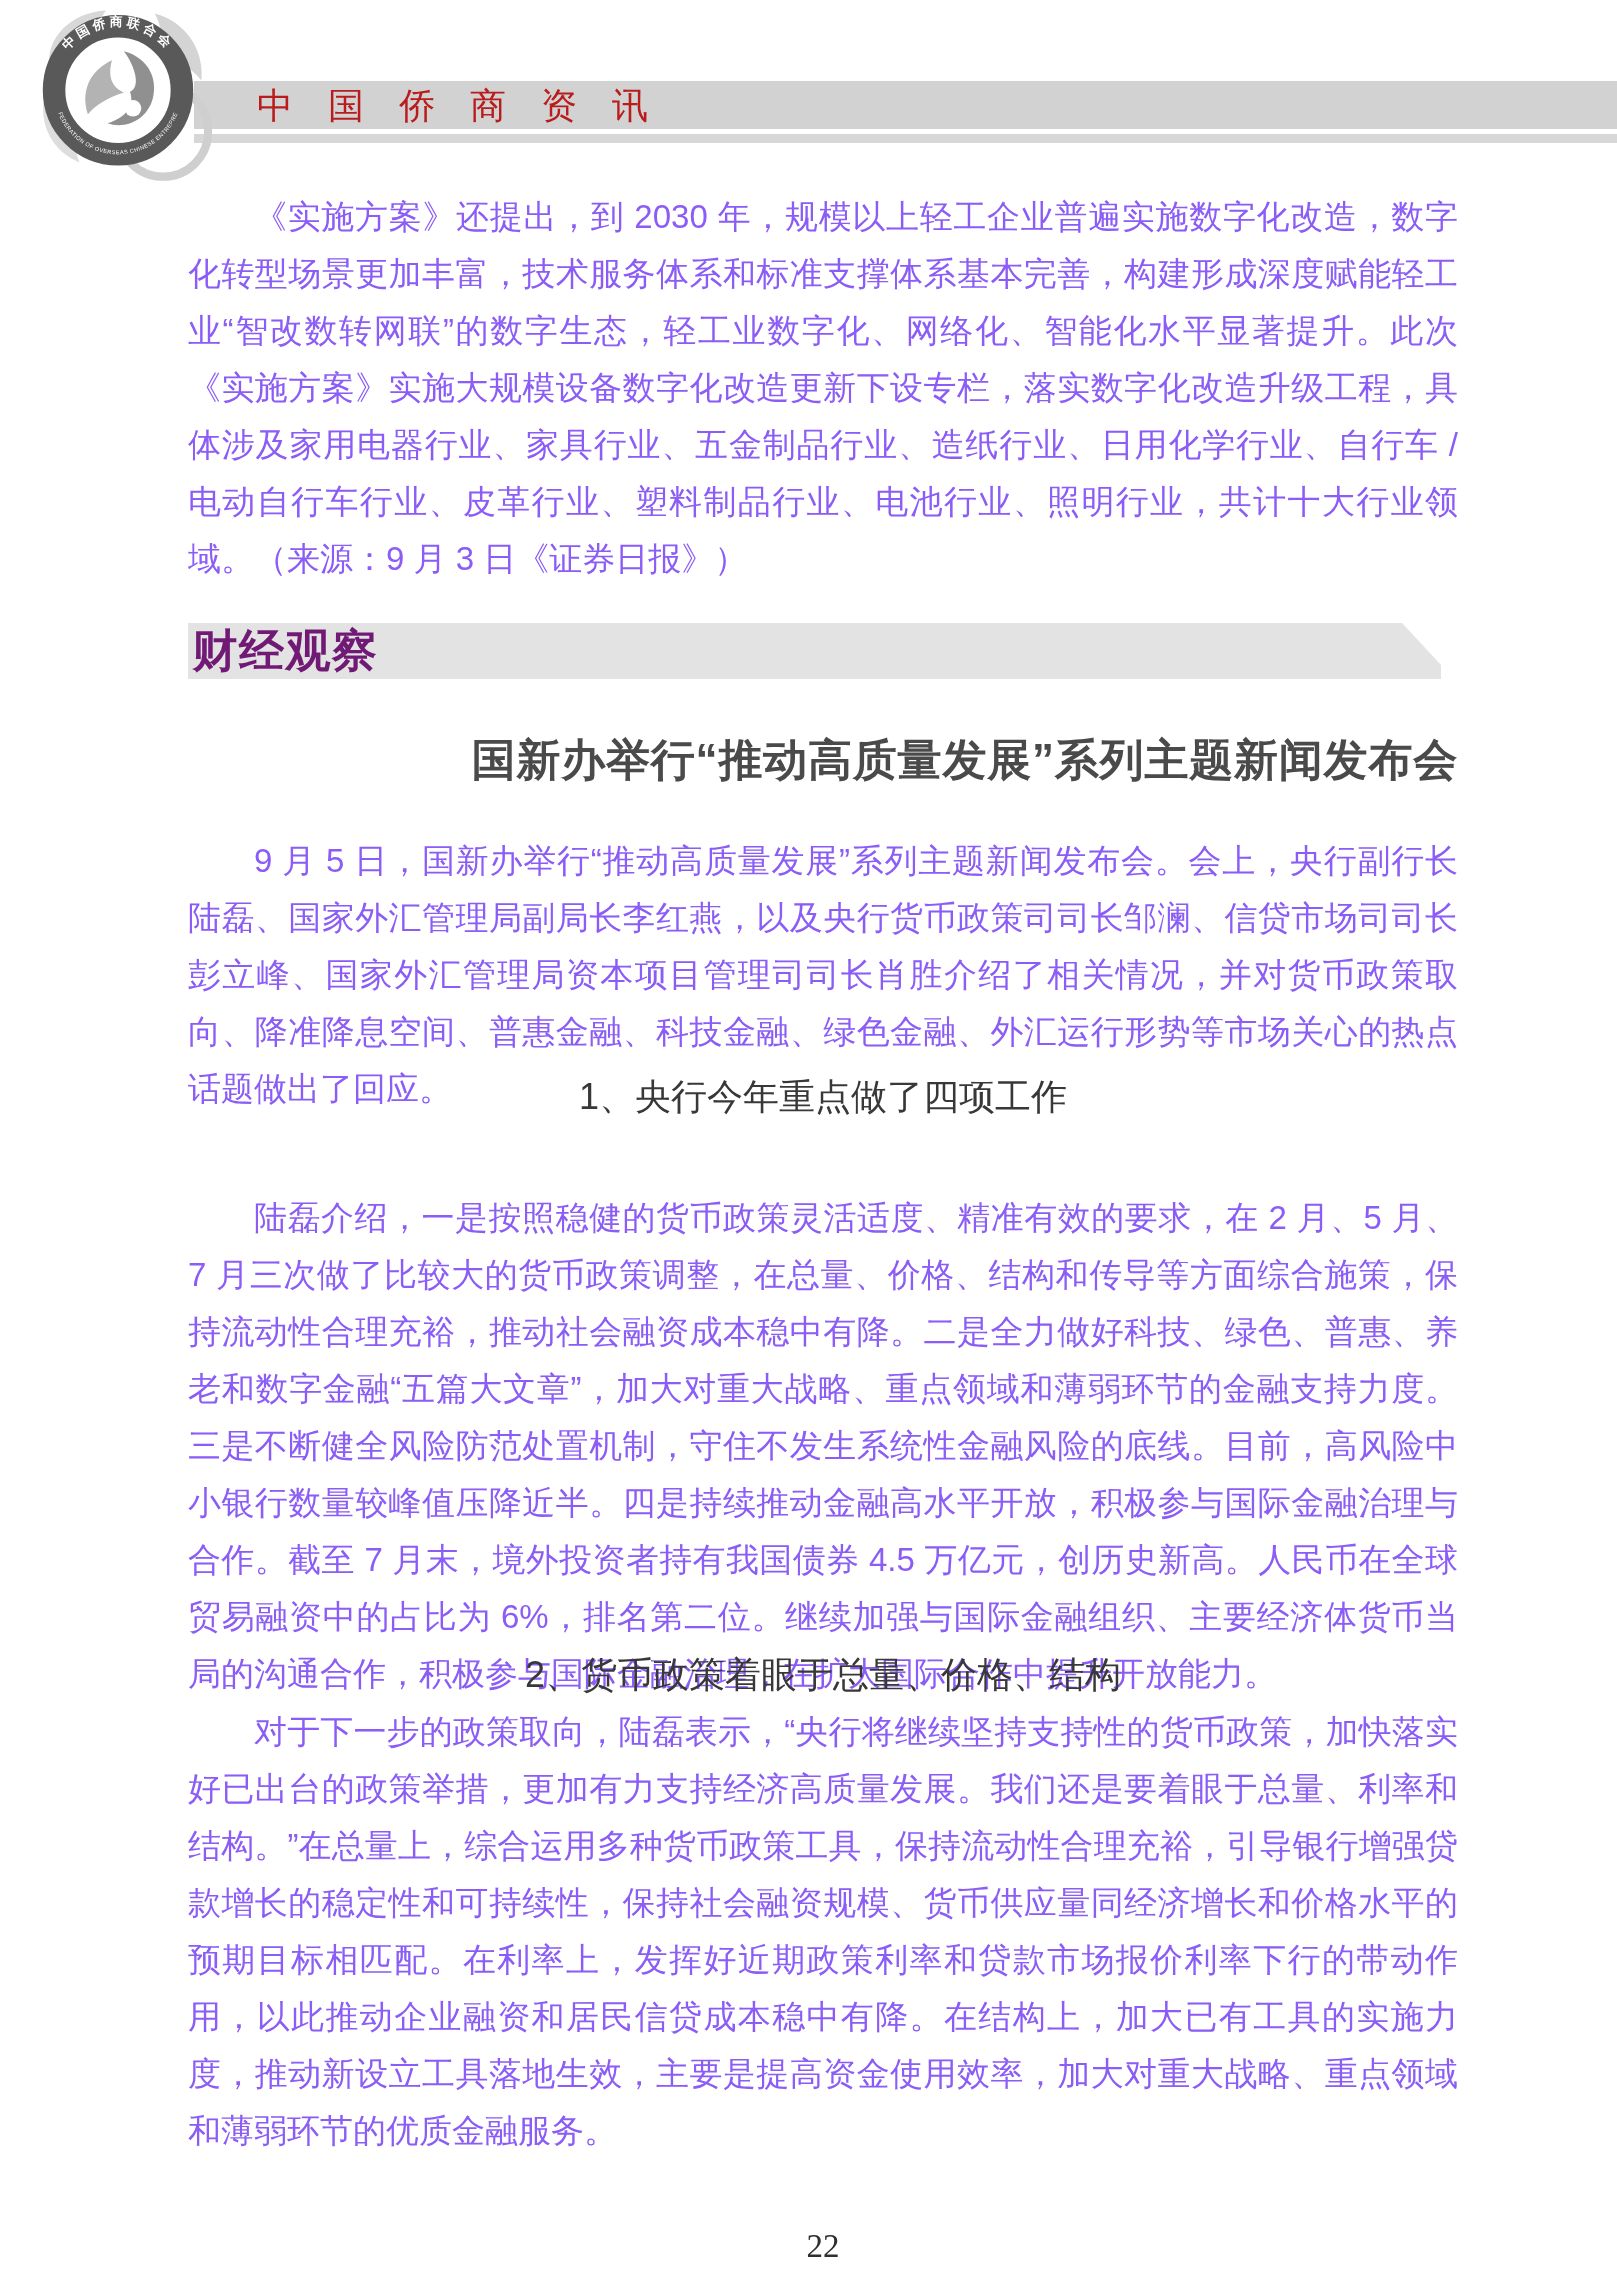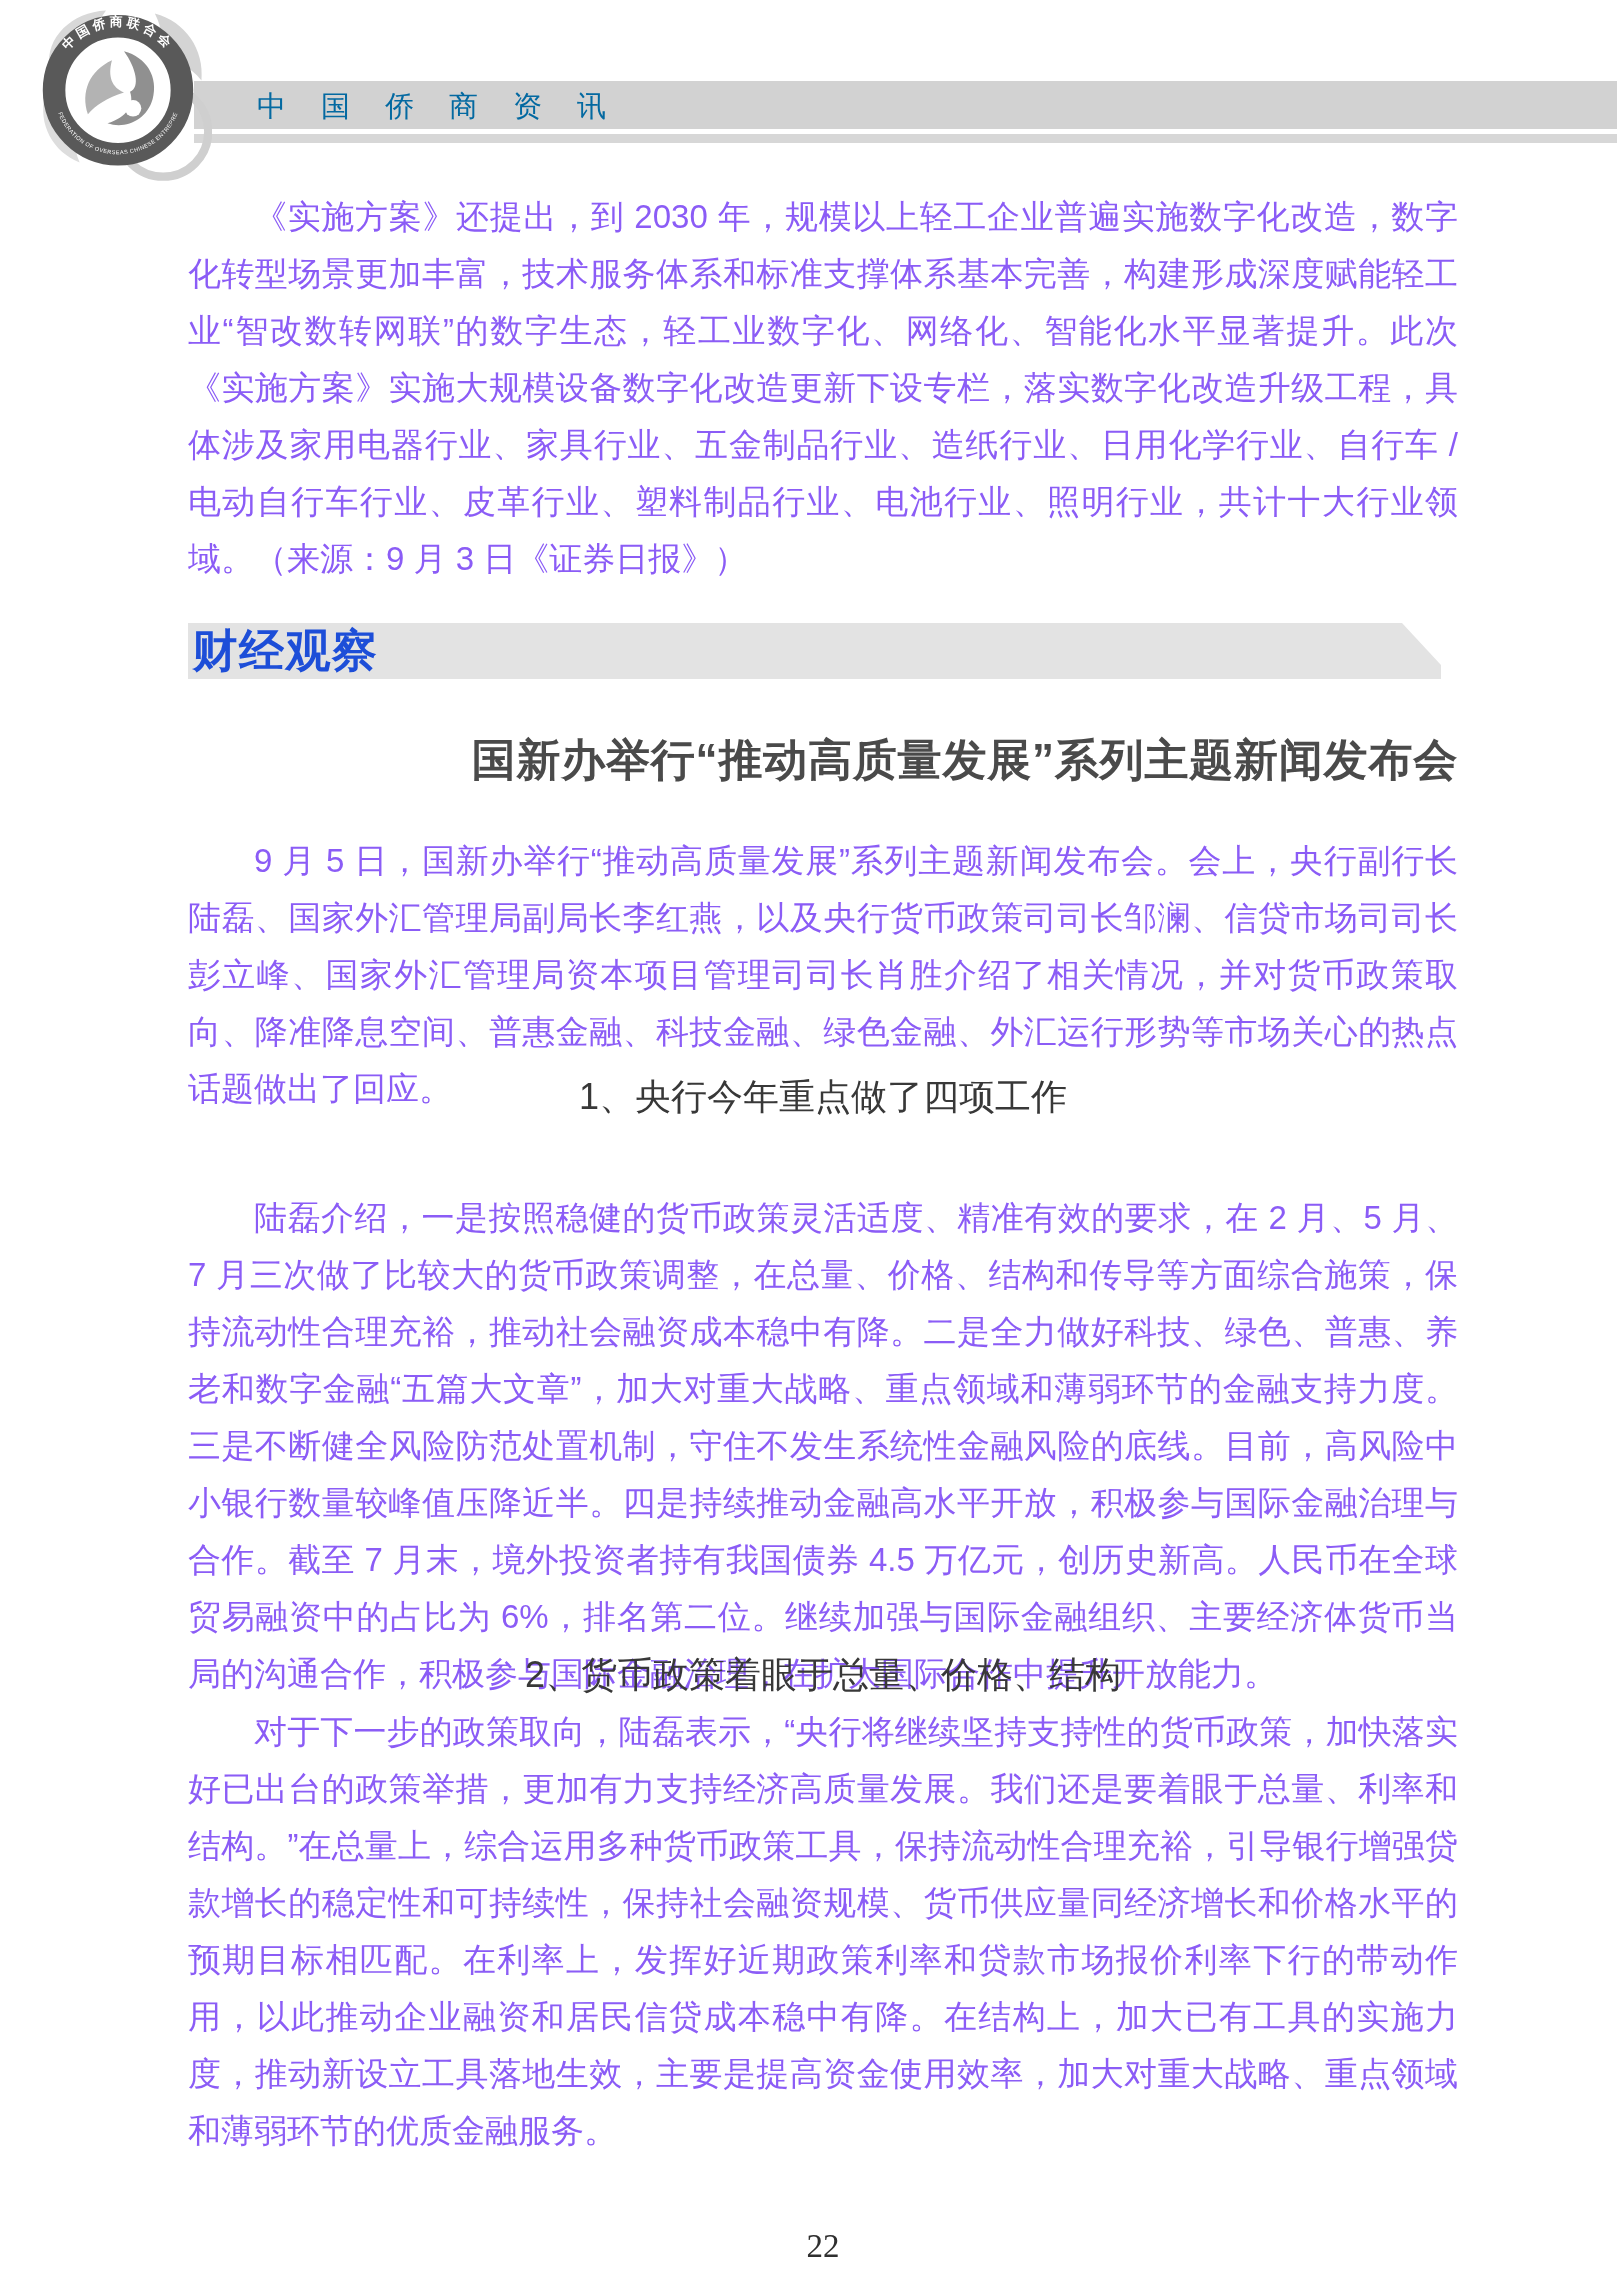--- a/index.html
+++ b/index.html
@@ -7,21 +7,21 @@
     width:1617px;height:2284px;position:relative;background:#ffffff;
     font-family:"Liberation Sans",sans-serif;overflow:hidden;
   }
   
   .banner-band{
     position:absolute;left:194px;right:0;top:81px;height:48px;
     background:#d2d2d2;
   }
   .banner-title{
     position:absolute;left:63px;top:0;height:48px;line-height:50px;
-    font-size:29px;color:#0369a1;letter-spacing:35px;font-weight:400;
+    font-size:36px;color:#b91c1c;letter-spacing:35px;font-weight:400;
     white-space:nowrap;
   }
   .banner-strip{
     position:absolute;left:194px;right:0;top:134px;height:9px;
     background:#d7d7d7;
   }
   .logo{position:absolute;left:33px;top:3px;width:179px;height:182px;}
   
   .para{
     position:absolute;left:188px;width:1270px;
@@ -32,21 +32,21 @@
   
   .section-band{
     position:absolute;left:188px;top:623px;width:1253px;height:56px;
     background:#e3e3e3;
     -webkit-clip-path:polygon(0 0,calc(100% - 39px) 0,100% 42px,100% 100%,0 100%);
     clip-path:polygon(0 0,calc(100% - 39px) 0,100% 42px,100% 100%,0 100%);
   }
   .section-label{
     position:absolute;left:4.5px;top:0;height:56px;line-height:57px;
     font-family:"Liberation Serif",serif;font-weight:700;
-    font-size:45px;color:#1d4ed8;letter-spacing:1.5px;
+    font-size:45px;color:#701a75;letter-spacing:1.5px;
   }
   
   .article-title{
     position:absolute;left:188px;top:731px;width:1270px;
     text-align:right;font-size:44px;font-weight:700;color:#4a4a4a;
     letter-spacing:0.8px;
   }
   .subheading{
     position:absolute;left:188px;width:1270px;height:57px;line-height:57px;
     text-align:center;font-size:36px;font-weight:400;color:#383838;

